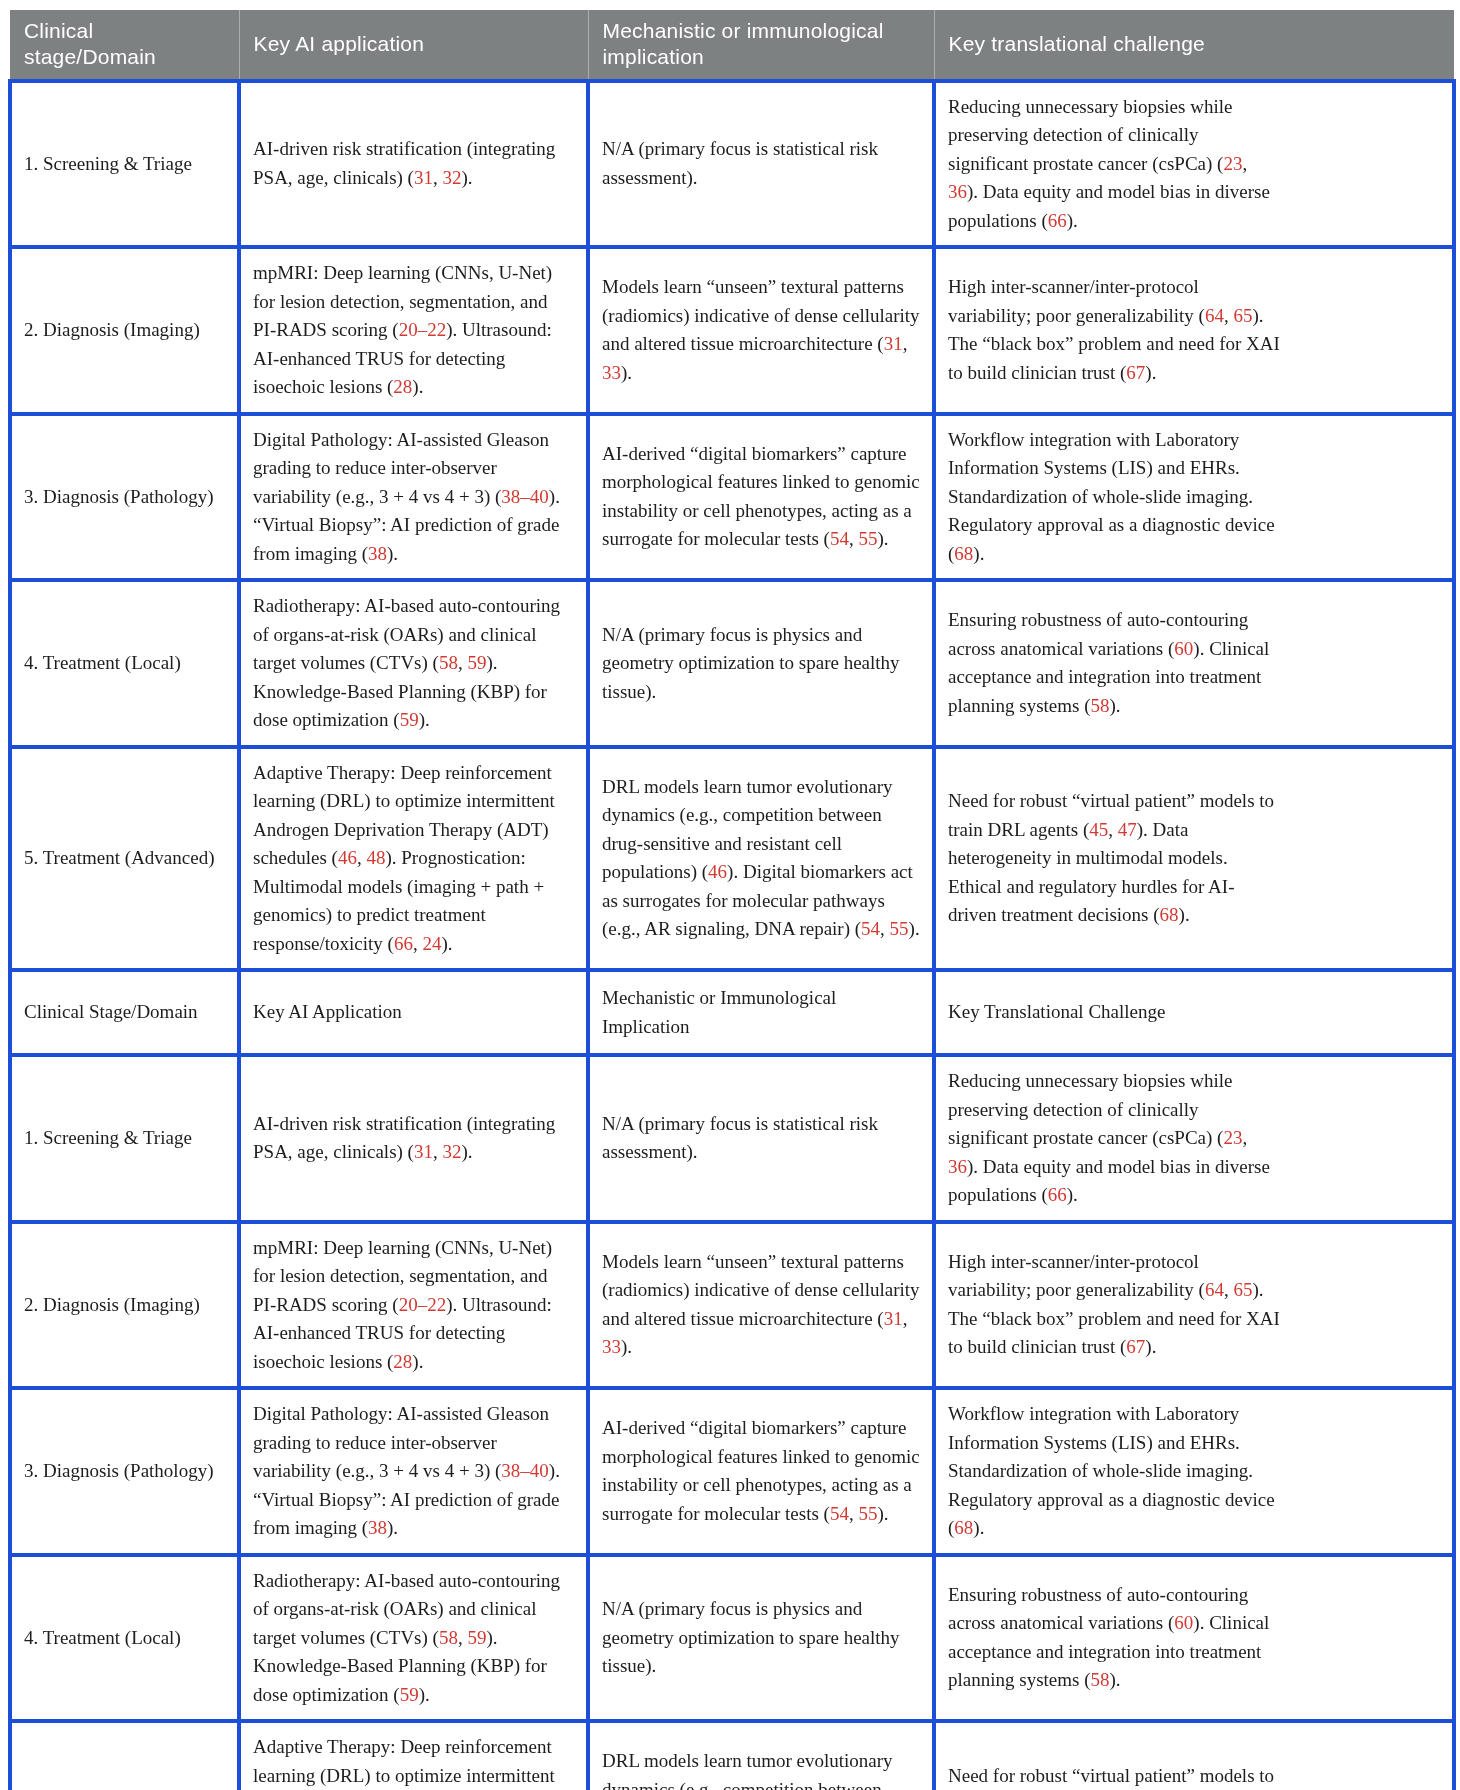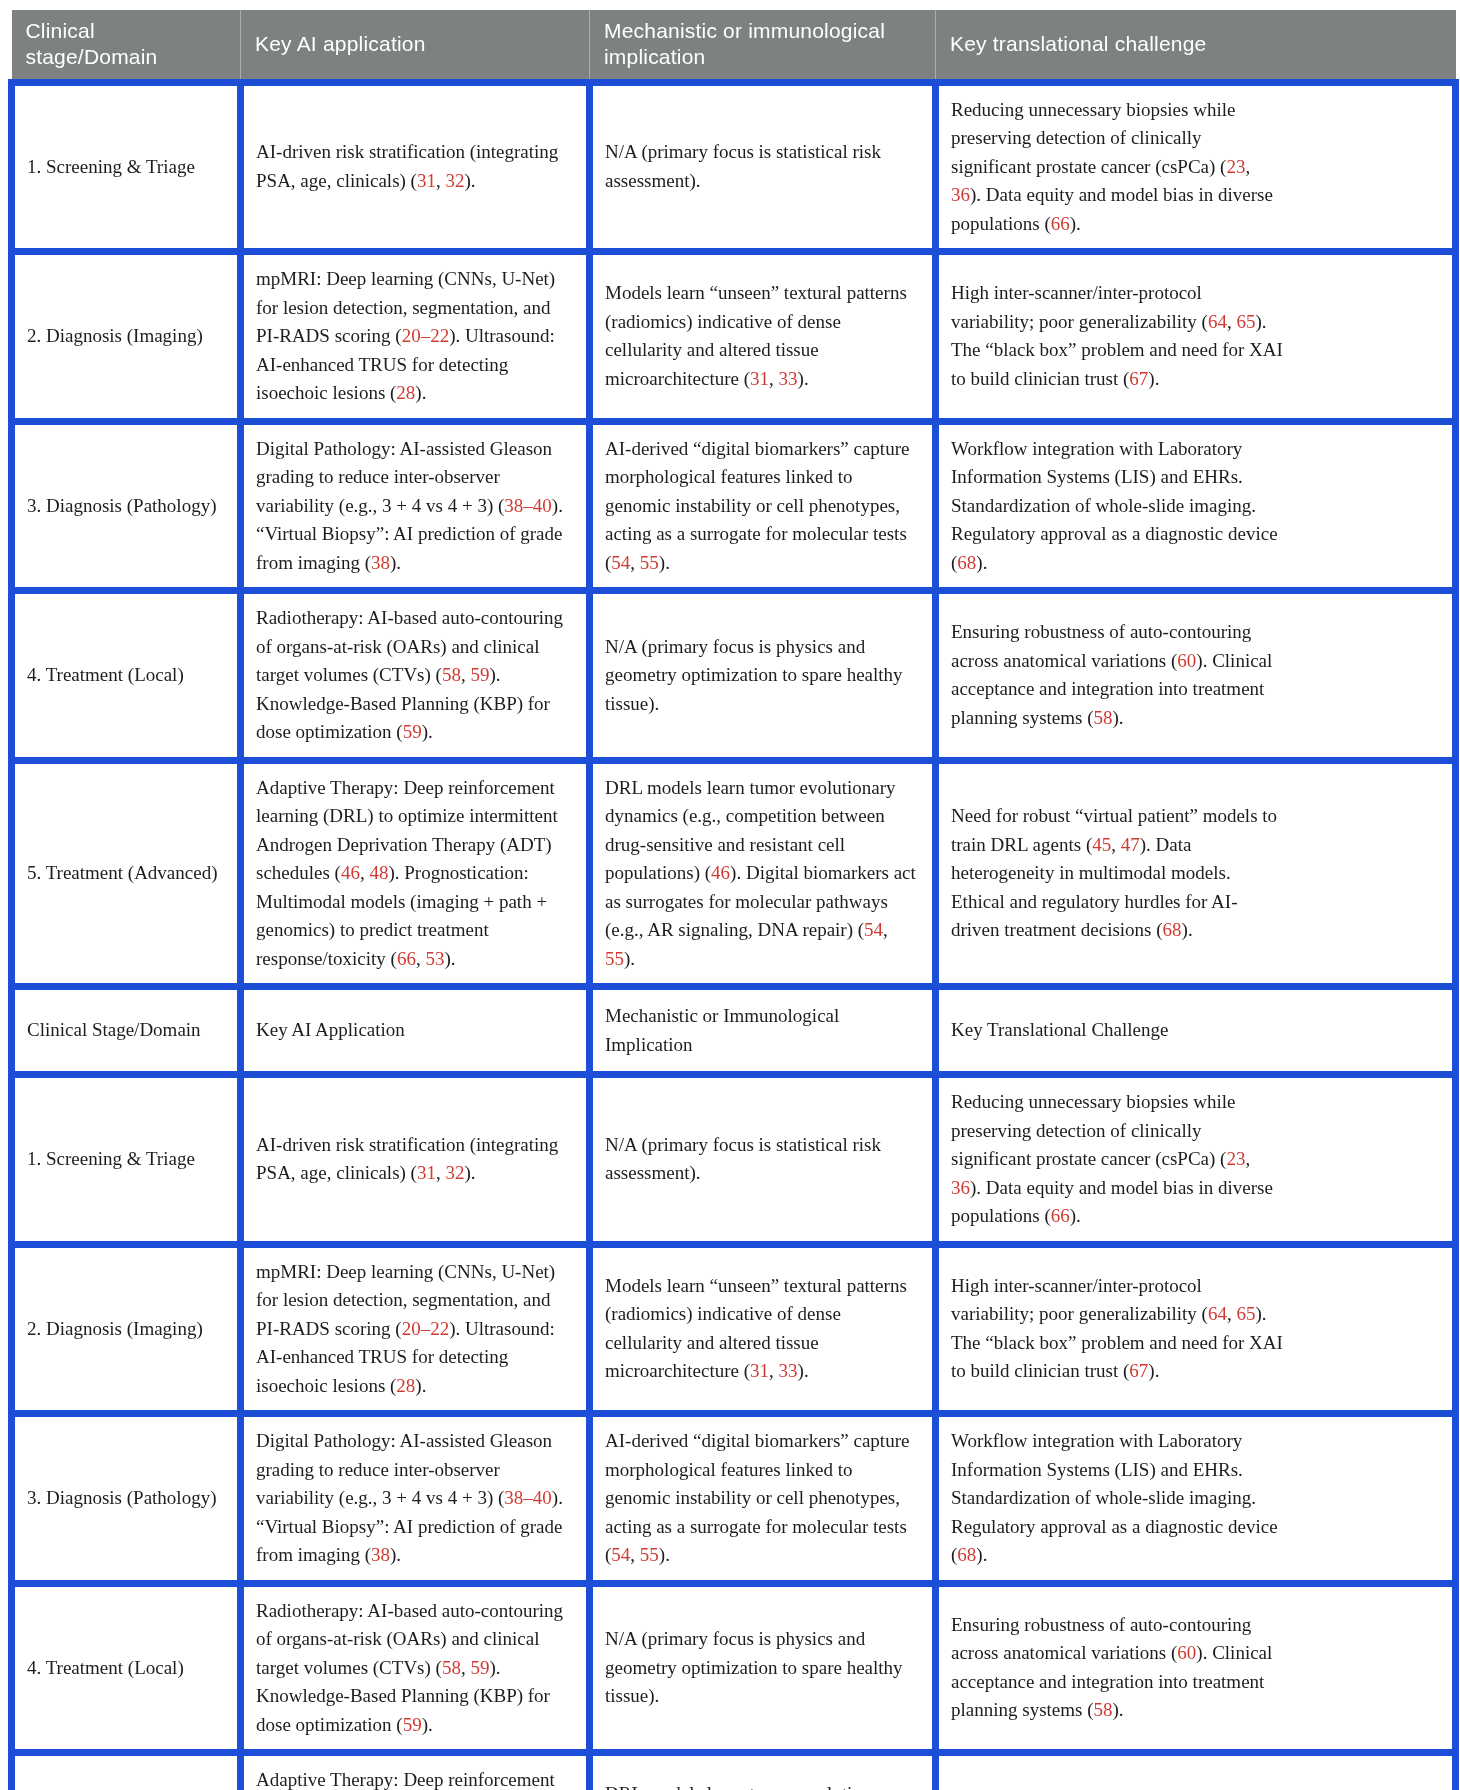--- a/index.html
+++ b/index.html
@@ -31,21 +31,21 @@
     height: 70px;
     padding: 8px 14px;
     box-sizing: border-box;
     line-height: 1.25;
   }
   thead th + th {
     border-left: 1px solid rgba(255,255,255,0.35);
   }
   
   tbody td {
-    border: 7px solid #1d4ed8;
+    border: 4px solid #1d4ed8;
     vertical-align: middle;
     padding: 10px 12px;
     box-sizing: border-box;
     font-family: "Liberation Serif", serif;
     font-size: 19px;
     line-height: 1.5;
     color: #1d1d1f;
     background: #ffffff;
   }
   tbody tr:last-child td {
@@ -140,21 +140,21 @@
           </td>
           <td>
             <div class="cw cw4">Ensuring robustness of auto-contouring across anatomical variations (<span class="ref">60</span>). Clinical acceptance and integration into treatment planning systems (<span class="ref">58</span>).</div>
           </td>
         </tr>
         <tr>
           <td>
             <div class="cw cw1">5. Treatment (Advanced)</div>
           </td>
           <td>
-            <div class="cw cw2">Adaptive Therapy: Deep reinforcement learning (DRL) to optimize intermittent Androgen Deprivation Therapy (ADT) schedules (<span class="ref">46</span>, <span class="ref">48</span>). Prognostication: Multimodal models (imaging + path + genomics) to predict treatment response/toxicity (<span class="ref">66</span>, <span class="ref">53</span>).</div>
+            <div class="cw cw2">Adaptive Therapy: Deep reinforcement learning (DRL) to optimize intermittent Androgen Deprivation Therapy (ADT) schedules (<span class="ref">46</span>, <span class="ref">48</span>). Prognostication: Multimodal models (imaging + path + genomics) to predict treatment response/toxicity (<span class="ref">66</span>, <span class="ref">24</span>).</div>
           </td>
           <td>
             <div class="cw cw3">DRL models learn tumor evolutionary dynamics (e.g., competition between drug-sensitive and resistant cell populations) (<span class="ref">46</span>). Digital biomarkers act as surrogates for molecular pathways (e.g., AR signaling, DNA repair) (<span class="ref">54</span>, <span class="ref">55</span>).</div>
           </td>
           <td>
             <div class="cw cw4">Need for robust “virtual patient” models to train DRL agents (<span class="ref">45</span>, <span class="ref">47</span>). Data heterogeneity in multimodal models. Ethical and regulatory hurdles for AI-driven treatment decisions (<span class="ref">68</span>).</div>
           </td>
         </tr>
         <tr class="mid-header">
           <td>

